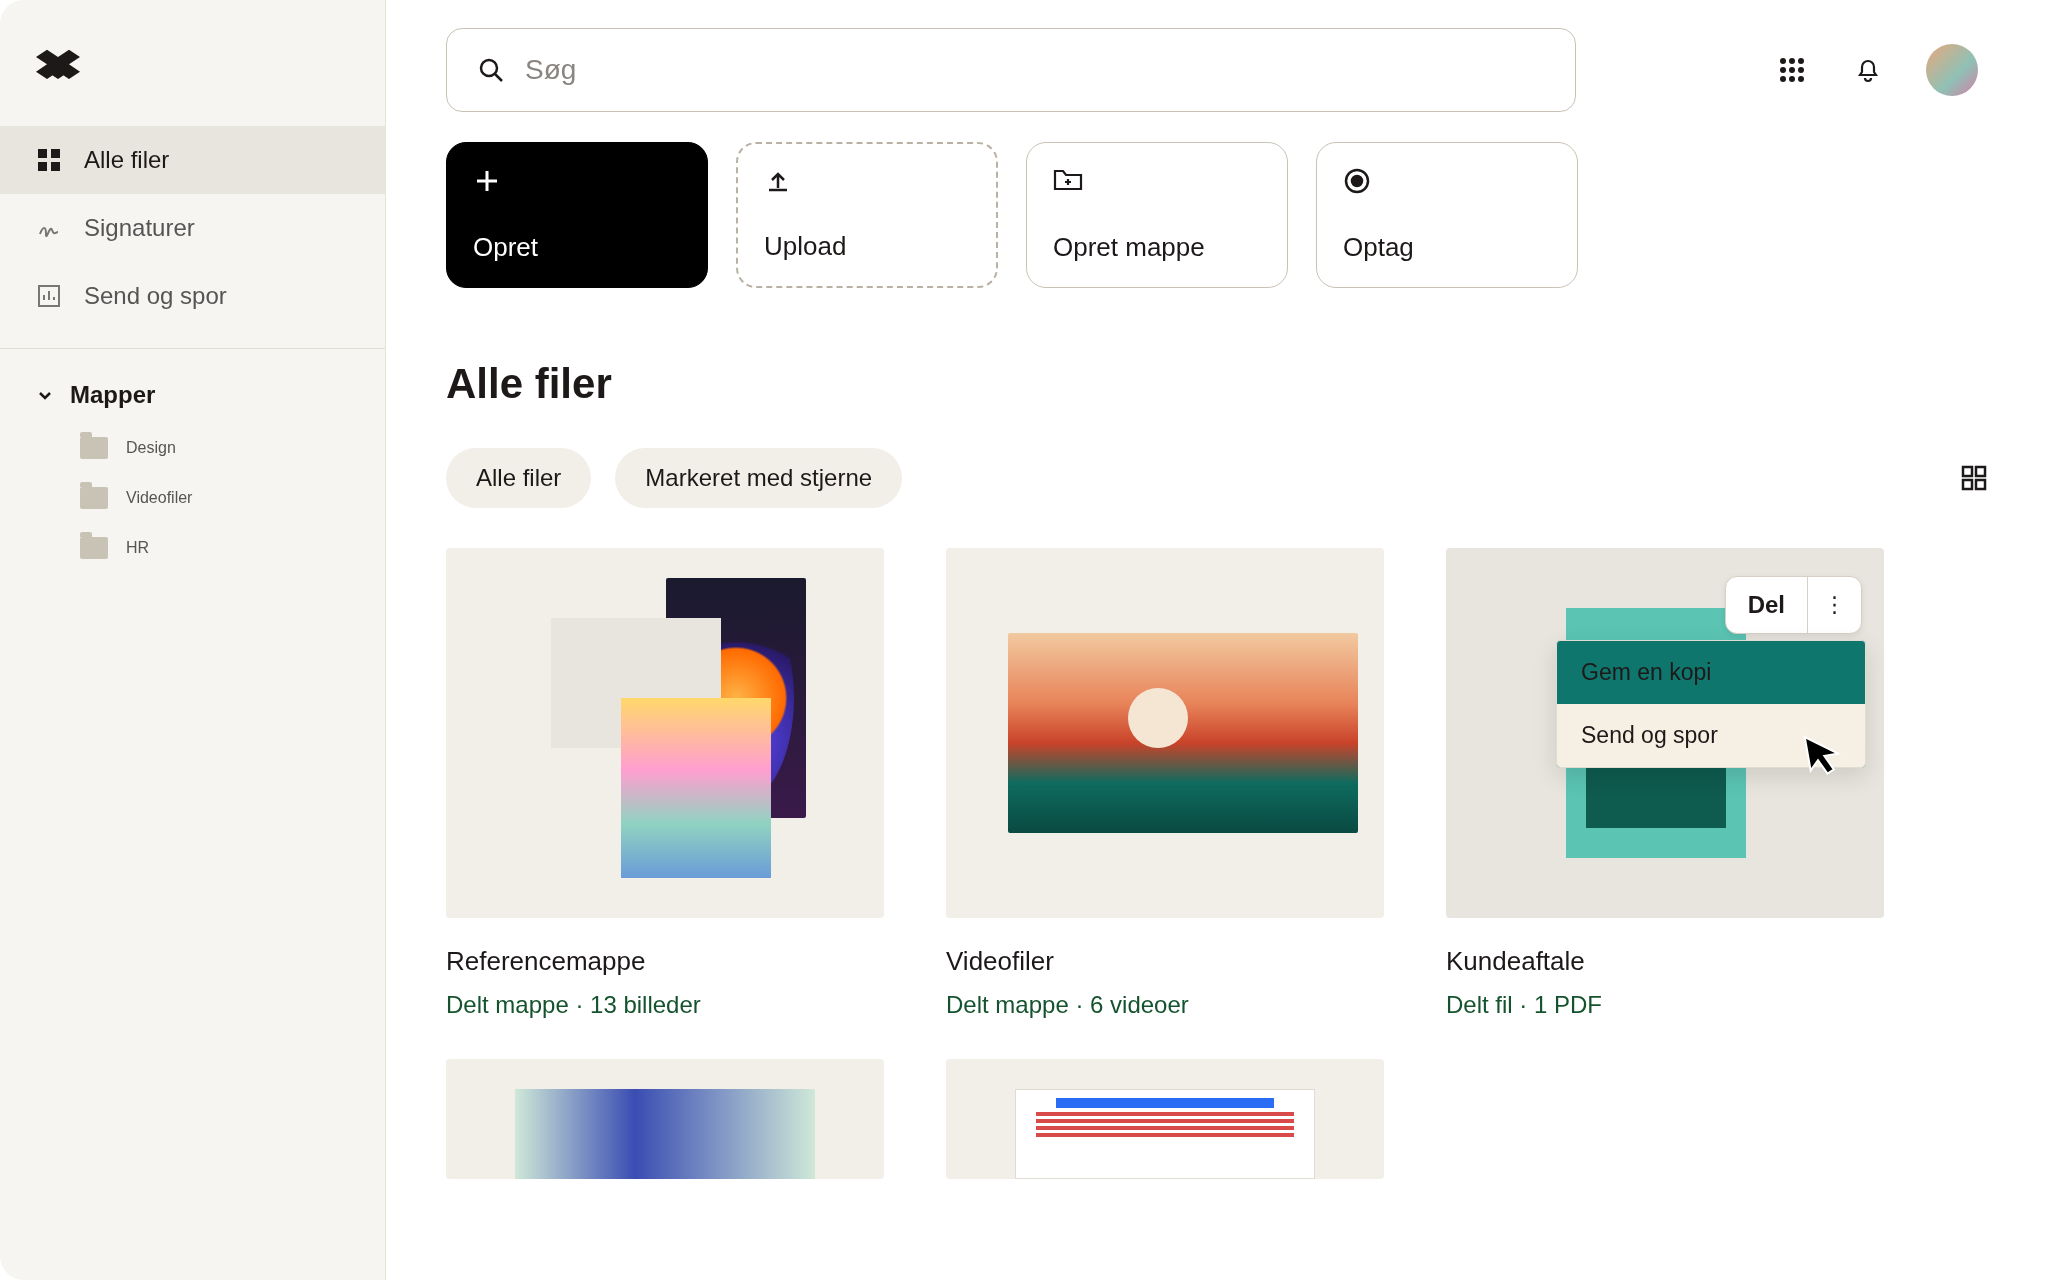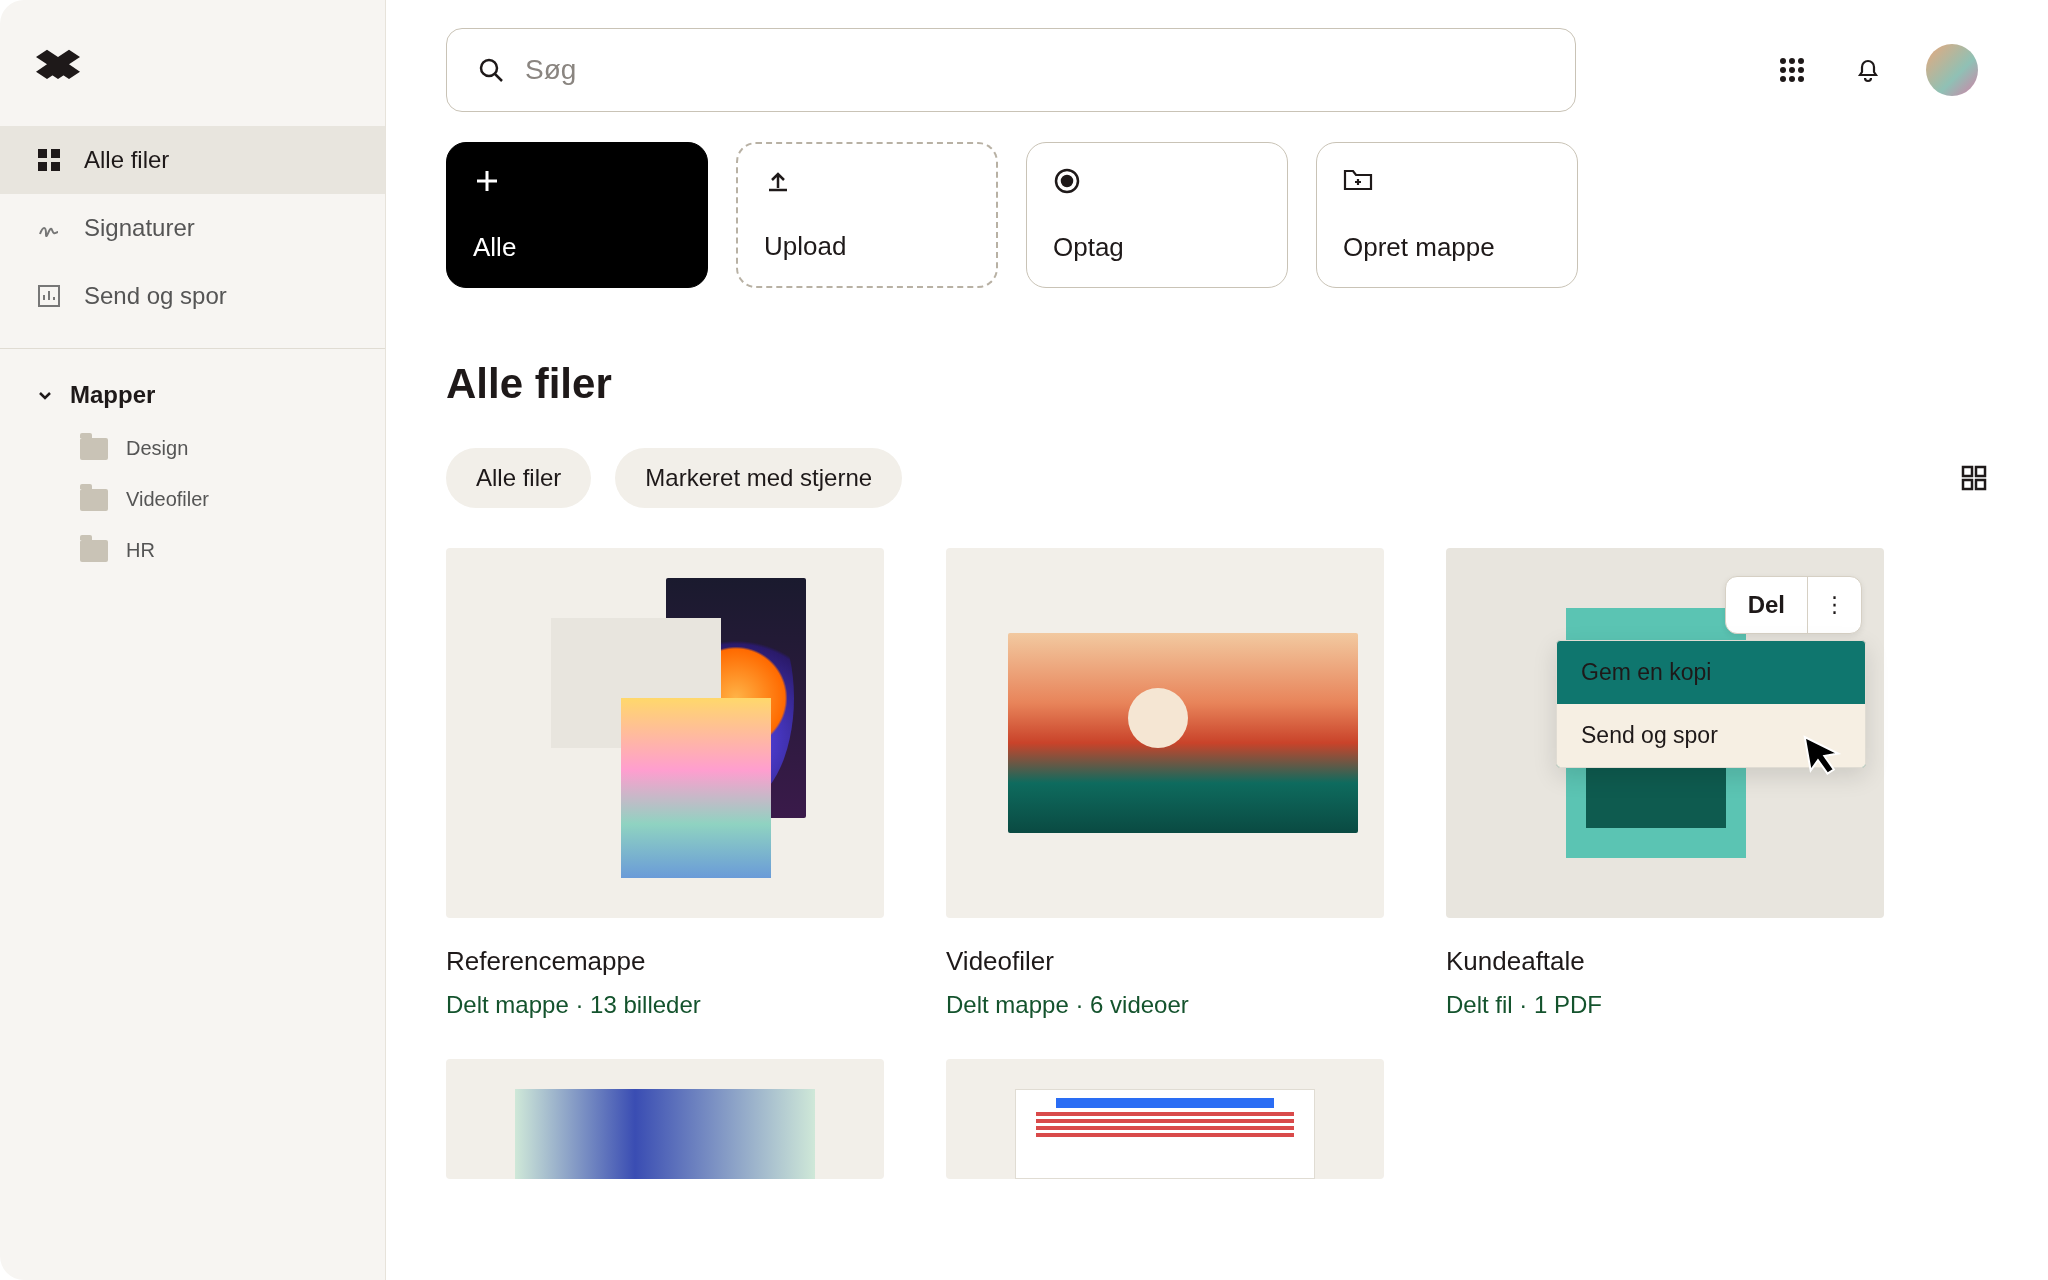--- a/index.html
+++ b/index.html
@@ -8,21 +8,21 @@
   
   .sidebar { width:386px; background:#f7f5f2; border-right:1px solid #e7e3db; display:flex; flex-direction:column; padding-top:20px;}
   .logo { padding:28px 36px 38px; }
   .logo svg { width:44px; height:40px; }
   .side-item { display:flex; align-items:center; gap:22px; padding:20px 36px; font-size:24px; color:#555; cursor:pointer; }
   .side-item.active { background:#e8e5de; color:#1e1919; font-weight:500;}
   .side-item .icon { width:26px; height:26px; display:flex; align-items:center; justify-content:center; }
   .side-divider { height:1px; background:#e0dcd3; margin:18px 0; }
   .folders-header { display:flex; align-items:center; gap:14px; padding:14px 36px; font-size:24px; font-weight:600; color:#1e1919; cursor:pointer;}
   .folders-header .chev { width:20px; }
-  .folder-item { display:flex; align-items:center; gap:18px; padding:14px 36px 14px 80px; font-size:20px; color:#555; cursor:pointer;}
+  .folder-item { display:flex; align-items:center; gap:18px; padding:14px 36px 14px 80px; font-size:16px; color:#555; cursor:pointer;}
   .folder-icon { width:28px; height:22px; background:#c9c3b6; border-radius:2px; position:relative; }
   .folder-icon::before { content:""; position:absolute; top:-5px; left:0; width:12px; height:5px; background:#c9c3b6; border-radius:2px 2px 0 0;}
   
   .main { flex:1; padding:28px 60px 0 60px; overflow:hidden; position:relative;}
   .topbar { display:flex; align-items:center; gap:48px; }
   .search { flex:0 0 1130px; height:84px; border:1px solid #c9c3b6; border-radius:16px; display:flex; align-items:center; padding:0 30px; gap:20px;}
   .search input { border:none; outline:none; font-size:28px; background:transparent; width:100%; color:#1e1919;}
   .search input::placeholder { color:#8a8580; }
   .topbar-right { margin-left:auto; display:flex; align-items:center; gap:40px; padding-right:10px;}
   .icon-btn { width:36px; height:36px; display:flex; align-items:center; justify-content:center; cursor:pointer; color:#1e1919;}
@@ -167,47 +167,47 @@
       </div>
     </div>
 
     <div class="actions">
       <div class="action primary">
         <span class="aicon">
             <svg width="28" height="28" viewBox="0 0 28 28" stroke="#fff" stroke-width="3">
               <path d="M14 4v20M4 14h20"></path>
             </svg>
           </span>
-        <span>Alle</span>
+        <span>Opret</span>
       </div>
       <div class="action dashed">
         <span class="aicon">
             <svg width="28" height="28" viewBox="0 0 28 28" fill="none" stroke="#1e1919" stroke-width="2.5">
               <path d="M14 20V6M8 12l6-6 6 6M5 22h18"></path>
             </svg>
           </span>
         <span>Upload</span>
+      </div>
+      <div class="action">
+        <span class="aicon">
+            <svg width="30" height="26" viewBox="0 0 30 26" fill="none" stroke="#1e1919" stroke-width="2.2">
+              <path d="M2 4h8l3 4h15v14H2z"></path>
+              <path d="M15 12v6M12 15h6"></path>
+            </svg>
+          </span>
+        <span>Opret mappe</span>
       </div>
       <div class="action">
         <span class="aicon">
             <svg width="28" height="28" viewBox="0 0 28 28" fill="none" stroke="#1e1919" stroke-width="2.5">
               <circle cx="14" cy="14" r="11"></circle>
               <circle cx="14" cy="14" r="5" fill="#1e1919"></circle>
             </svg>
           </span>
         <span>Optag</span>
-      </div>
-      <div class="action">
-        <span class="aicon">
-            <svg width="30" height="26" viewBox="0 0 30 26" fill="none" stroke="#1e1919" stroke-width="2.2">
-              <path d="M2 4h8l3 4h15v14H2z"></path>
-              <path d="M15 12v6M12 15h6"></path>
-            </svg>
-          </span>
-        <span>Opret mappe</span>
       </div>
     </div>
 
     <h1 class="page-title">Alle filer</h1>
 
     <div class="pillrow">
       <div class="pill">Alle filer</div>
       <div class="pill">Markeret med stjerne</div>
       <span class="layout-btn">
           <svg width="28" height="28" viewBox="0 0 28 28" fill="none" stroke="#1e1919" stroke-width="2.5">

